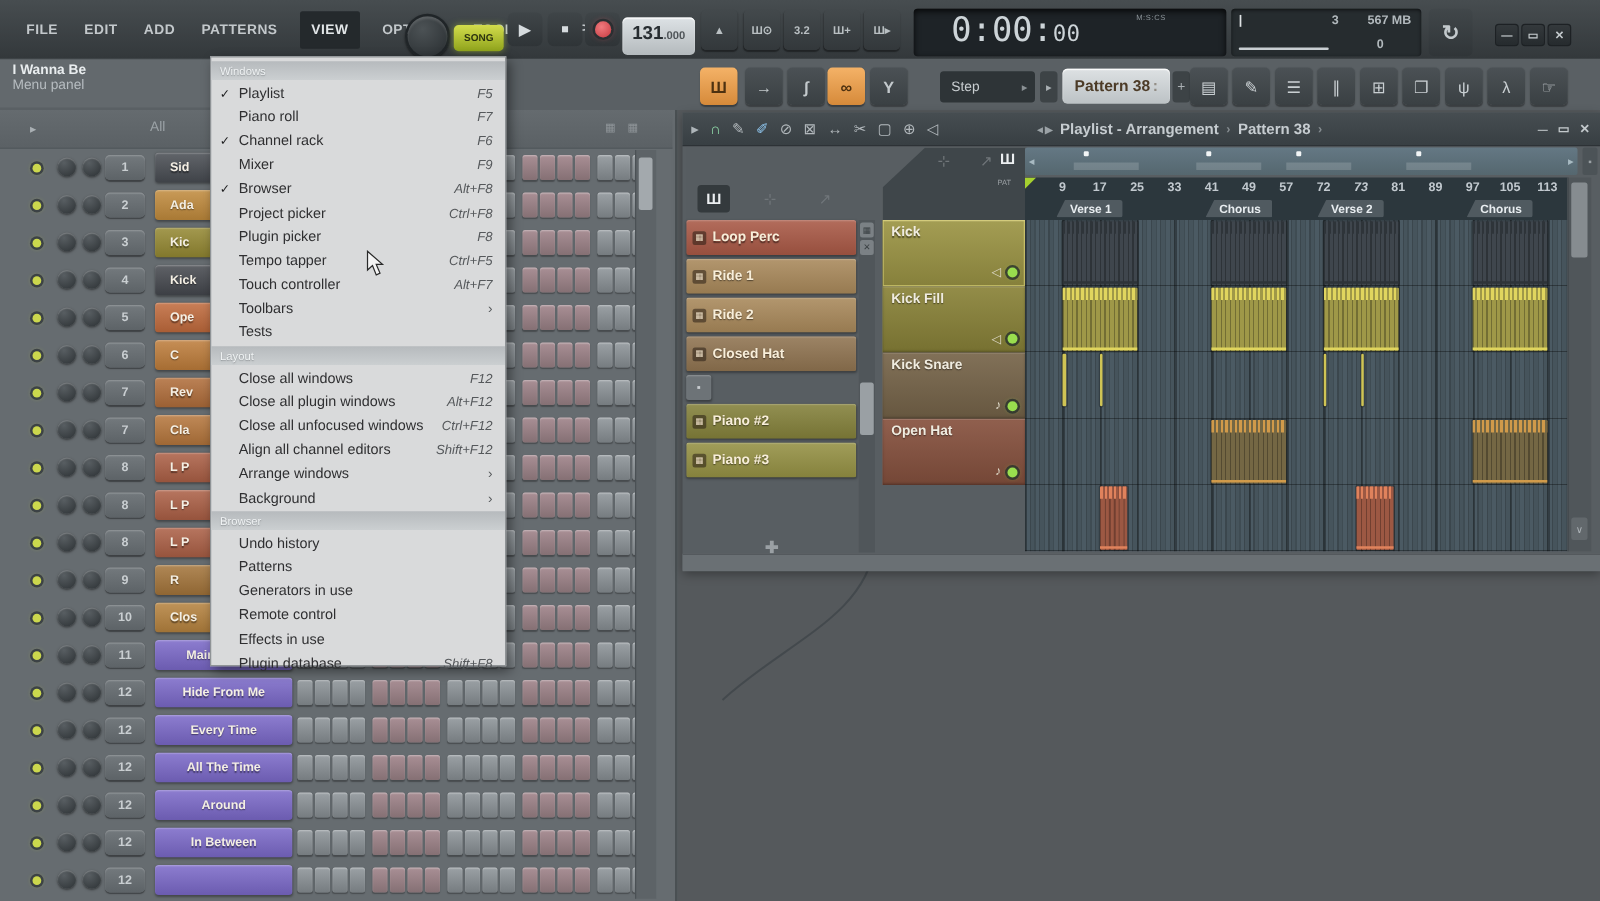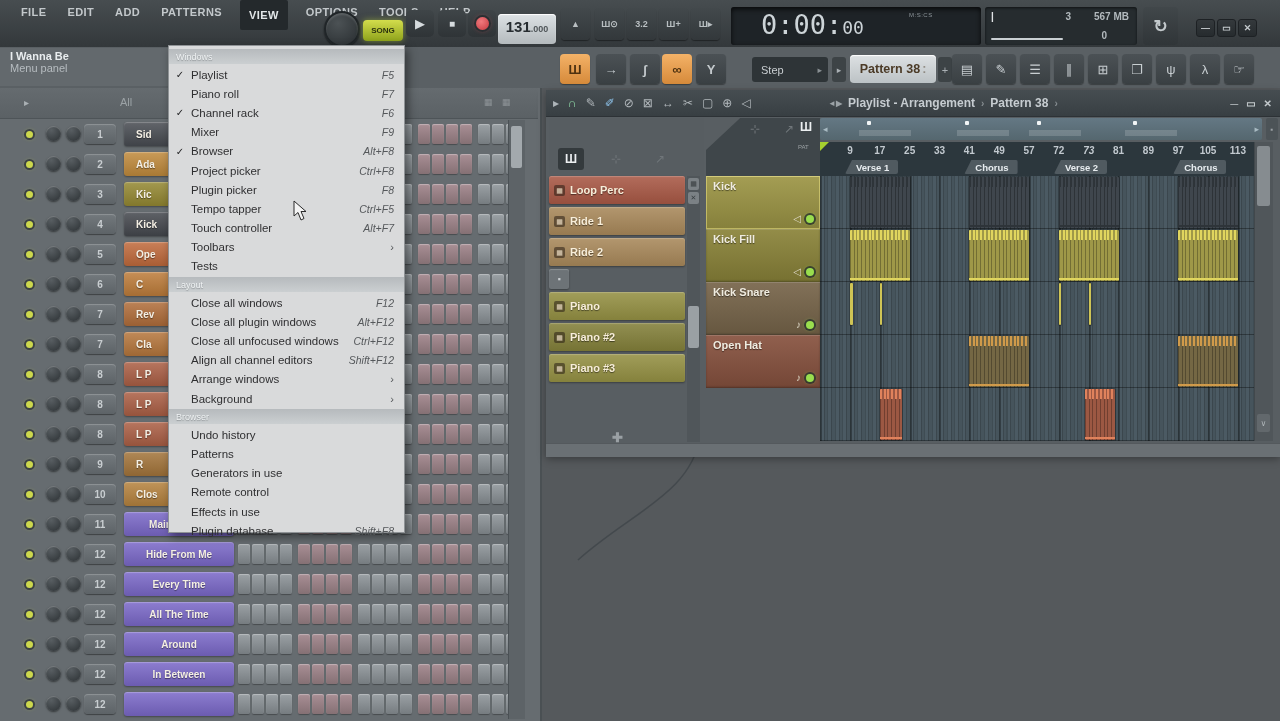--- a/index.html
+++ b/index.html
@@ -1,21 +1,21 @@
 <!DOCTYPE html>
 <html><head>
 <meta charset="utf-8">
 <style>
   html,body{margin:0;padding:0}
   body{width:1280px;height:721px;position:relative;overflow:hidden;background:#55595c;
        font-family:"Liberation Sans",sans-serif;-webkit-font-smoothing:antialiased}
   .abs{position:absolute}
   
   .topbar{left:0;top:0;width:1280px;height:47px;background:linear-gradient(#474d50,#33383b);border-bottom:1px solid #262b2e}
-  .menubar{left:18px;top:0;height:47px;display:flex;align-items:flex-start;gap:15px}
+  .menubar{left:18px;top:0;height:47px;display:flex;align-items:center;gap:15px}
   .menu-item{color:#c3c8cb;font-size:11px;font-weight:bold;letter-spacing:.4px;padding:6px 3px;cursor:default}
   .menu-item.active{background:#24292c;color:#e2e6e8;padding:9px 9px;border-radius:2px}
   .knob{left:324px;top:11px;width:32px;height:32px;border-radius:50%;
         background:radial-gradient(circle at 38% 32%,#4c5255,#282d30);
         border:2px solid #202528;box-shadow:inset 0 2px 2px rgba(255,255,255,.15),0 1px 2px rgba(0,0,0,.6)}
   .songbtn{left:363px;top:20px;width:40px;height:21px;border-radius:4px;
            background:linear-gradient(#d3dd4c,#8fa31c);color:#2c330f;font-size:8px;font-weight:bold;
            display:flex;align-items:center;justify-content:center;box-shadow:0 0 6px rgba(190,220,60,.5)}
   .transbtn{top:10px;width:28px;height:27px;display:flex;align-items:center;justify-content:center;
             color:#d6dbde;font-size:13px;background:linear-gradient(#3f4548,#2f3437);border-radius:5px}
@@ -844,25 +844,25 @@
         <span class="pname">Loop Perc</span>
       </div>
       <div class="pitem" style="background: linear-gradient(rgba(255, 255, 255, 0.12), rgba(0, 0, 0, 0.1)), rgb(168, 136, 90);">
         <span class="pic">▦</span>
         <span class="pname">Ride 1</span>
       </div>
       <div class="pitem" style="background: linear-gradient(rgba(255, 255, 255, 0.12), rgba(0, 0, 0, 0.1)), rgb(168, 136, 90);">
         <span class="pic">▦</span>
         <span class="pname">Ride 2</span>
       </div>
+      <div class="pitem" style="background: linear-gradient(rgba(255, 255, 255, 0.12), rgba(0, 0, 0, 0.1)), rgb(143, 115, 80);">
+        <span class="pic">▦</span>
+        <span class="pname">Closed Hat</span>
+      </div>
       <div class="pitem mini">▪</div>
-      <div class="pitem" style="background: linear-gradient(rgba(255, 255, 255, 0.12), rgba(0, 0, 0, 0.1)), rgb(148, 144, 67);">
-        <span class="pic">▦</span>
-        <span class="pname">Piano</span>
-      </div>
       <div class="pitem" style="background: linear-gradient(rgba(255, 255, 255, 0.12), rgba(0, 0, 0, 0.1)), rgb(131, 128, 58);">
         <span class="pic">▦</span>
         <span class="pname">Piano #2</span>
       </div>
       <div class="pitem" style="background: linear-gradient(rgba(255, 255, 255, 0.12), rgba(0, 0, 0, 0.1)), rgb(148, 144, 67);">
         <span class="pic">▦</span>
         <span class="pname">Piano #3</span>
       </div>
     </div>
   <div class="pickeradd">✚</div>

